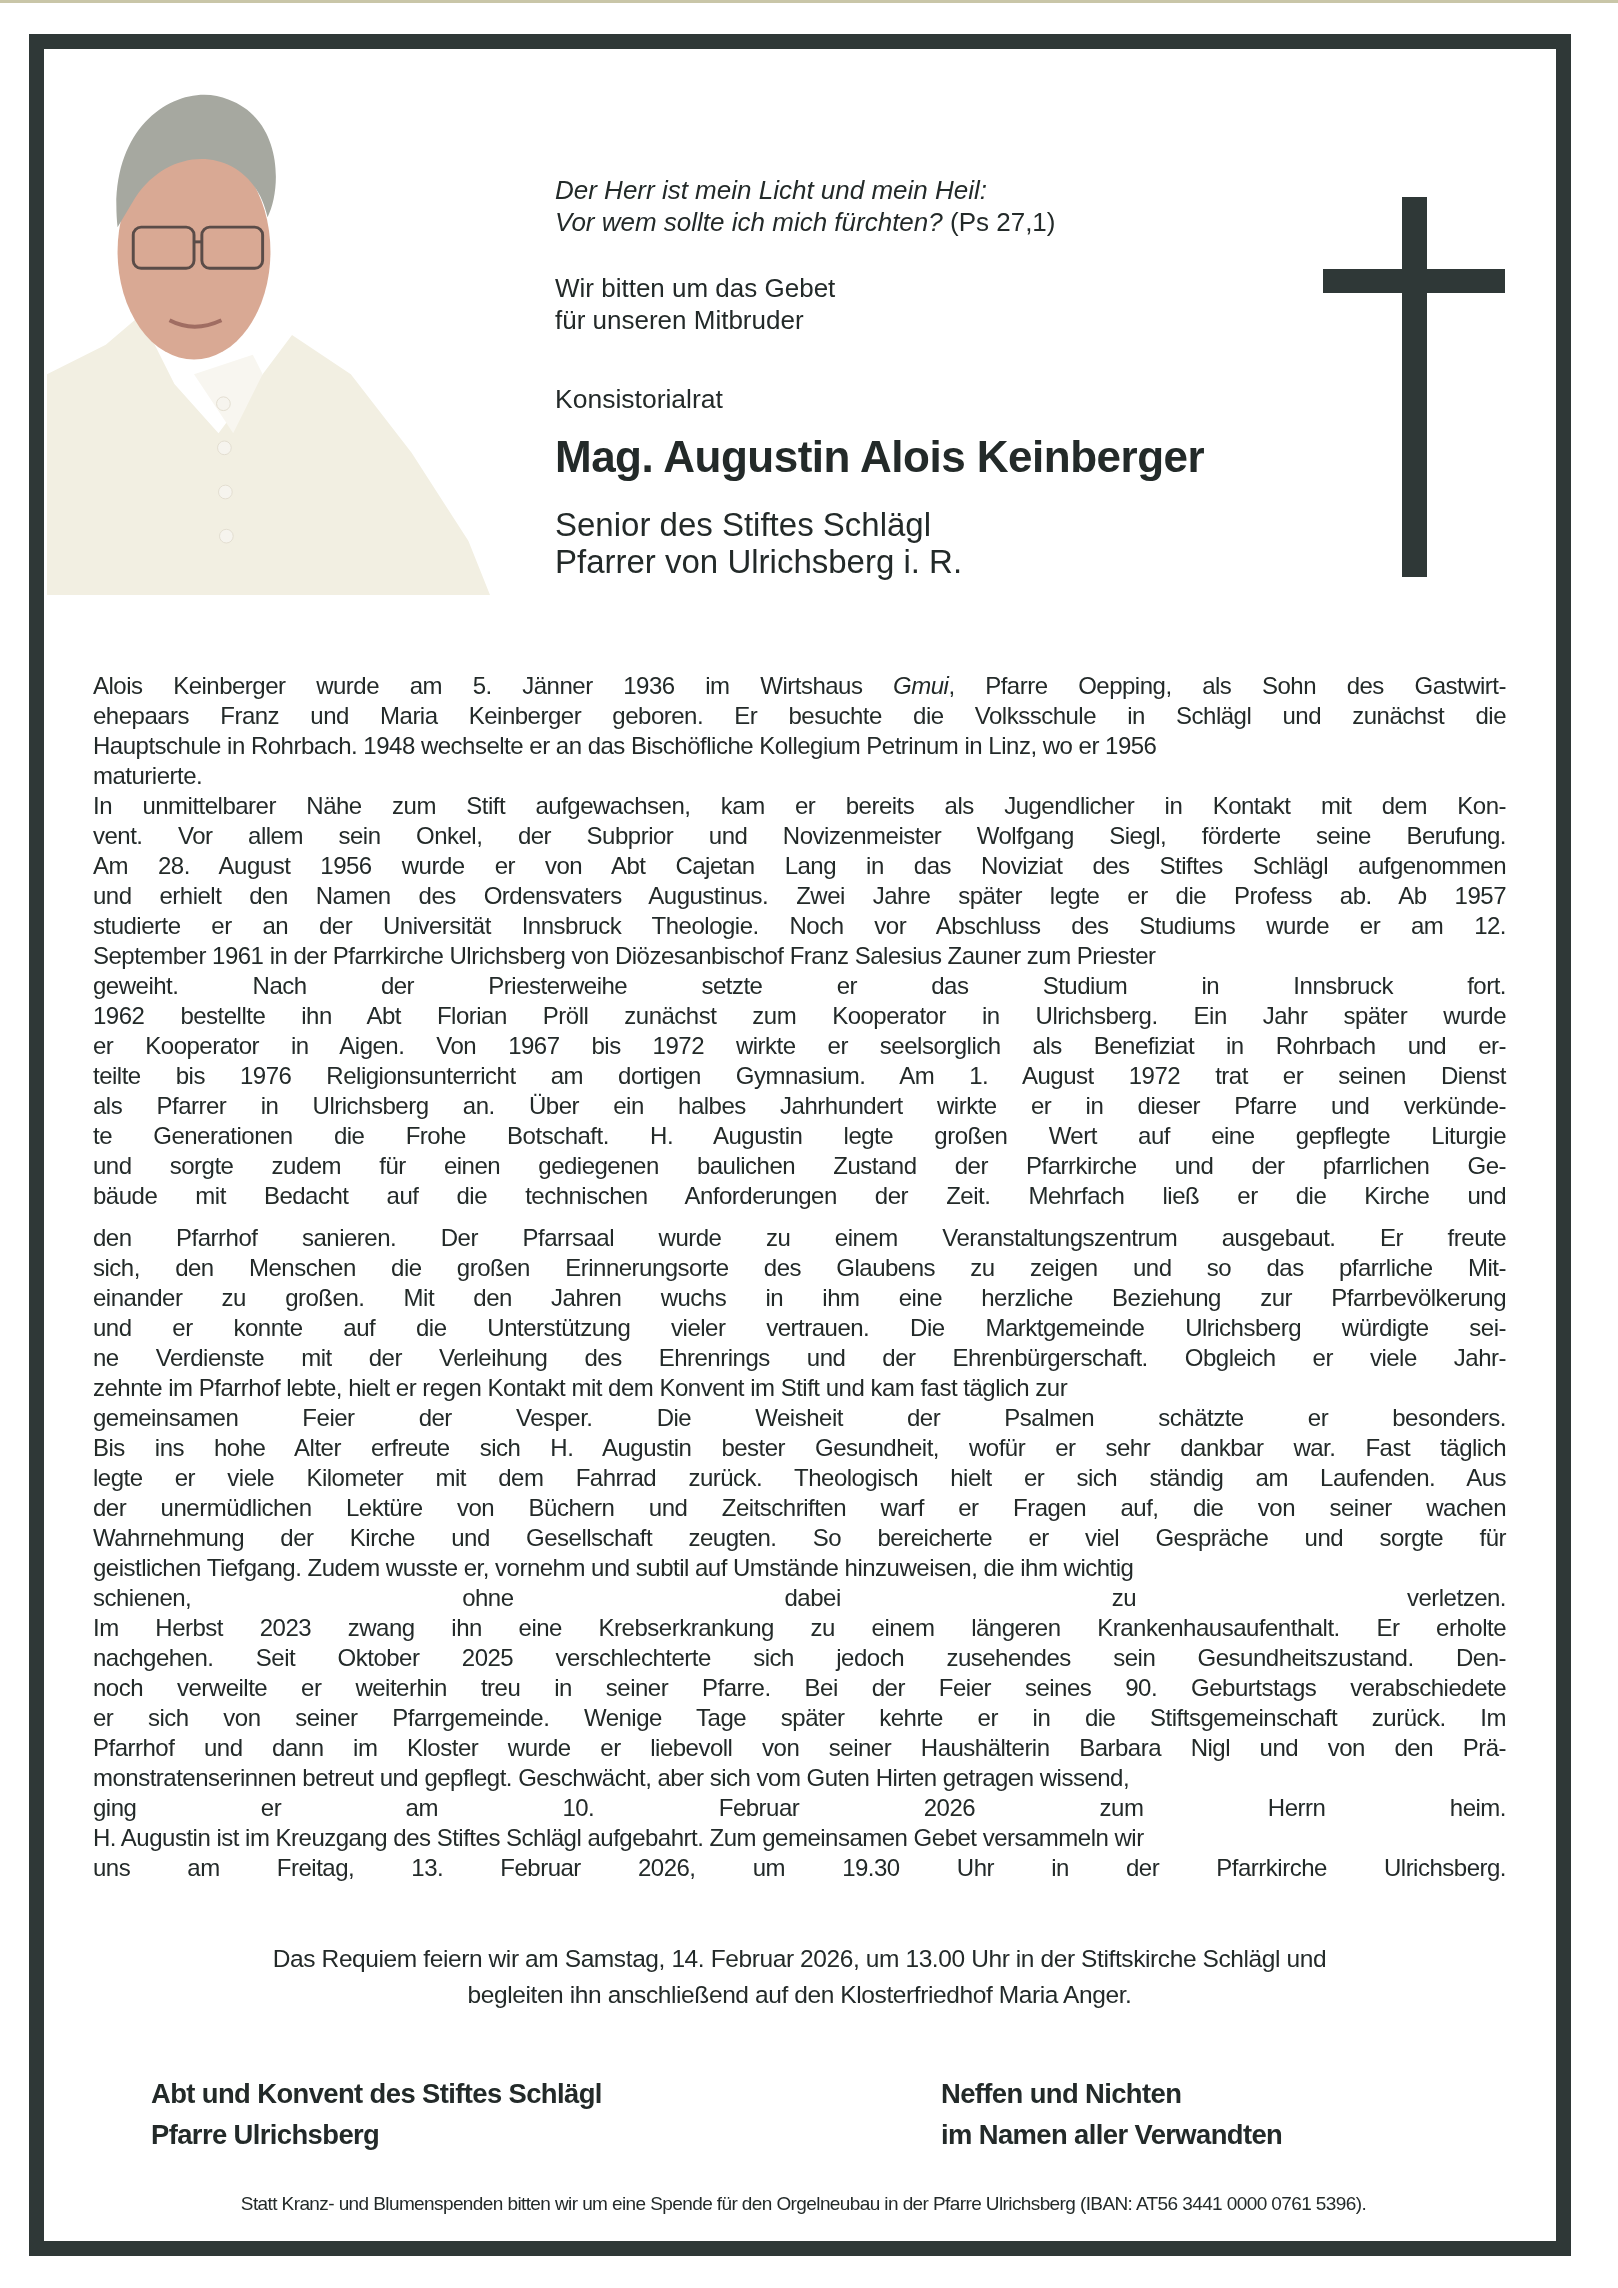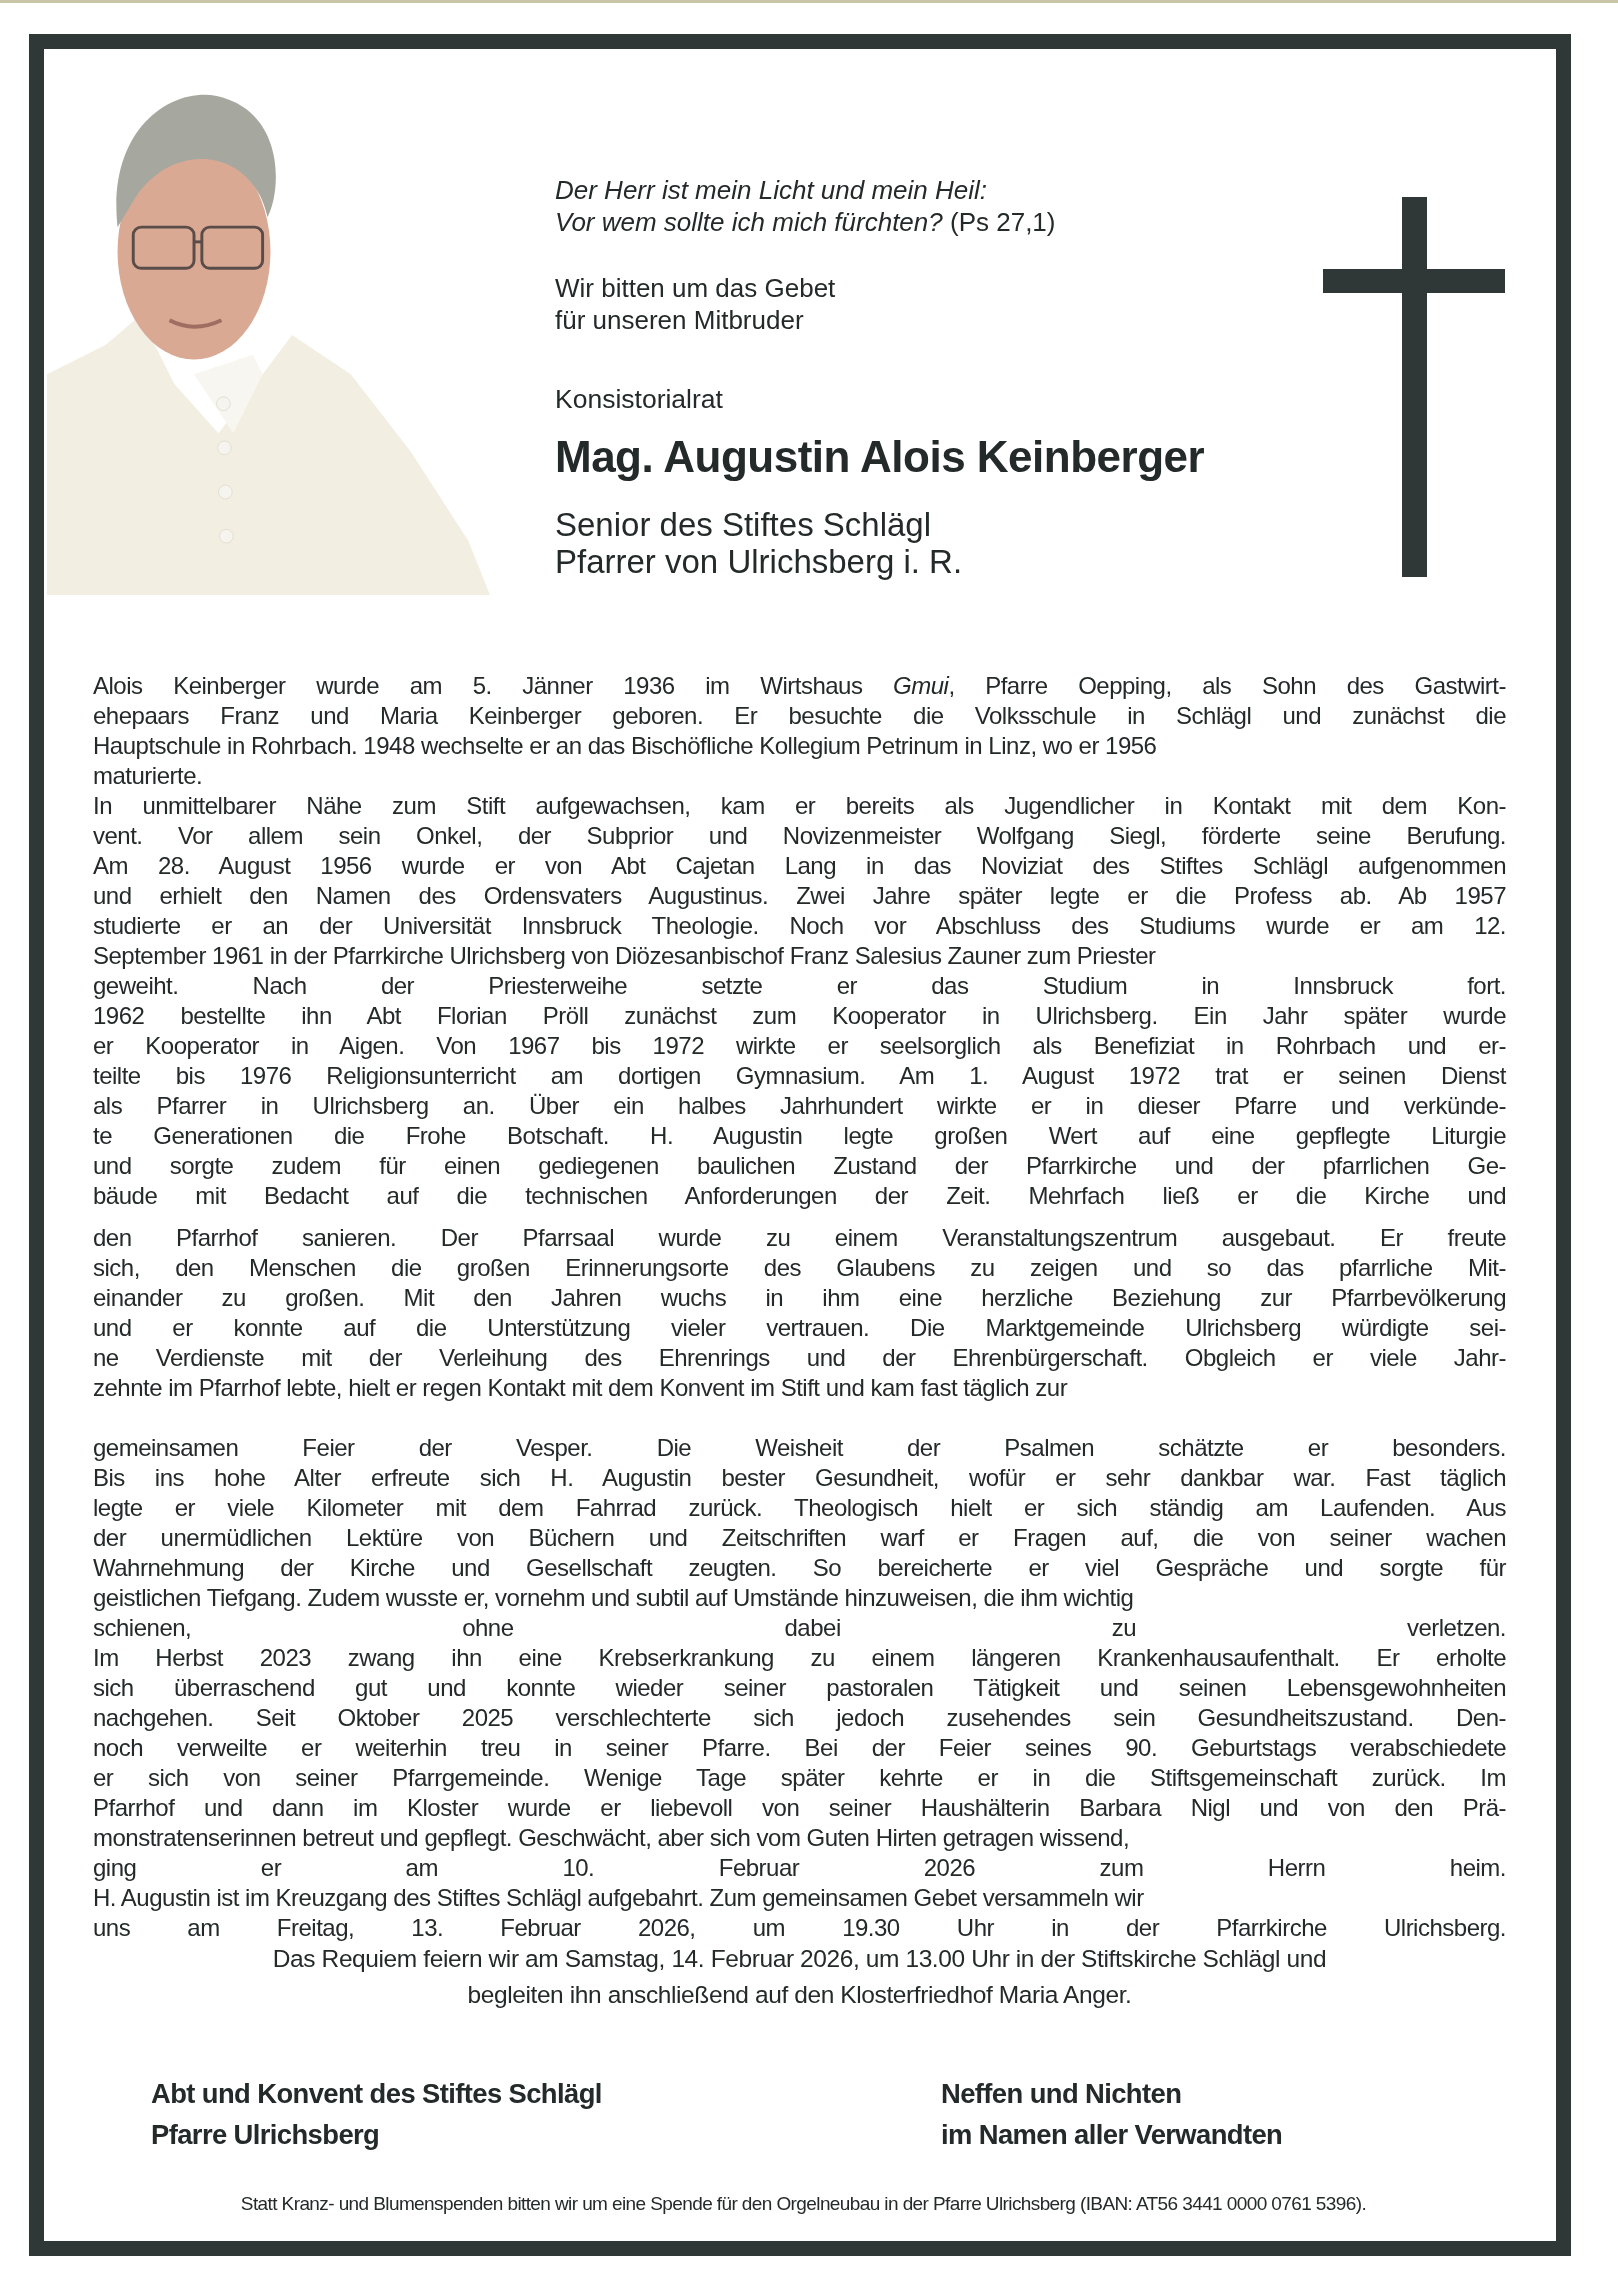--- a/index.html
+++ b/index.html
@@ -90,29 +90,28 @@
     <span class="ln" style="white-space: nowrap;">als Pfarrer in Ulrichsberg an. Über ein halbes Jahrhundert wirkte er in dieser Pfarre und verkünde-</span>
     <span class="ln" style="white-space: nowrap;">te Generationen die Frohe Botschaft. H. Augustin legte großen Wert auf eine gepflegte Liturgie</span>
     <span class="ln" style="white-space: nowrap;">und sorgte zudem für einen gediegenen baulichen Zustand der Pfarrkirche und der pfarrlichen Ge-</span>
     <span class="ln" style="white-space: nowrap;">bäude mit Bedacht auf die technischen Anforderungen der Zeit. Mehrfach ließ er die Kirche und</span>
     <span class="ln" style="white-space: nowrap; margin-top: 12px;">den Pfarrhof sanieren. Der Pfarrsaal wurde zu einem Veranstaltungszentrum ausgebaut. Er freute</span>
     <span class="ln" style="white-space: nowrap;">sich, den Menschen die großen Erinnerungsorte des Glaubens zu zeigen und so das pfarrliche Mit-</span>
     <span class="ln" style="white-space: nowrap;">einander zu großen. Mit den Jahren wuchs in ihm eine herzliche Beziehung zur Pfarrbevölkerung</span>
     <span class="ln" style="white-space: nowrap;">und er konnte auf die Unterstützung vieler vertrauen. Die Marktgemeinde Ulrichsberg würdigte sei-</span>
     <span class="ln" style="white-space: nowrap;">ne Verdienste mit der Verleihung des Ehrenrings und der Ehrenbürgerschaft. Obgleich er viele Jahr-</span>
     <span class="ln last" style="white-space: nowrap;">zehnte im Pfarrhof lebte, hielt er regen Kontakt mit dem Konvent im Stift und kam fast täglich zur</span>
-    <span class="ln" style="white-space: nowrap; margin-top: 30px;">gemeinsamen Feier der Vesper. Die Weisheit der Psalmen schätzte er besonders.</span>
+    <span class="ln" style="white-space: nowrap;">gemeinsamen Feier der Vesper. Die Weisheit der Psalmen schätzte er besonders.</span>
     <span class="ln" style="white-space: nowrap;">Bis ins hohe Alter erfreute sich H. Augustin bester Gesundheit, wofür er sehr dankbar war. Fast täglich</span>
     <span class="ln" style="white-space: nowrap;">legte er viele Kilometer mit dem Fahrrad zurück. Theologisch hielt er sich ständig am Laufenden. Aus</span>
     <span class="ln" style="white-space: nowrap;">der unermüdlichen Lektüre von Büchern und Zeitschriften warf er Fragen auf, die von seiner wachen</span>
     <span class="ln" style="white-space: nowrap;">Wahrnehmung der Kirche und Gesellschaft zeugten. So bereicherte er viel Gespräche und sorgte für</span>
     <span class="ln last" style="white-space: nowrap;">geistlichen Tiefgang. Zudem wusste er, vornehm und subtil auf Umstände hinzuweisen, die ihm wichtig</span>
     <span class="ln" style="white-space: nowrap;">schienen, ohne dabei zu verletzen.</span>
     <span class="ln" style="white-space: nowrap;">Im Herbst 2023 zwang ihn eine Krebserkrankung zu einem längeren Krankenhausaufenthalt. Er erholte</span>
-    <span class="ln" style="white-space: nowrap;">sich überraschend gut und konnte wieder seiner pastoralen Tätigkeit und seinen Lebensgewohnheiten</span>
     <span class="ln" style="white-space: nowrap;">nachgehen. Seit Oktober 2025 verschlechterte sich jedoch zusehendes sein Gesundheitszustand. Den-</span>
     <span class="ln" style="white-space: nowrap;">noch verweilte er weiterhin treu in seiner Pfarre. Bei der Feier seines 90. Geburtstags verabschiedete</span>
     <span class="ln" style="white-space: nowrap;">er sich von seiner Pfarrgemeinde. Wenige Tage später kehrte er in die Stiftsgemeinschaft zurück. Im</span>
     <span class="ln" style="white-space: nowrap;">Pfarrhof und dann im Kloster wurde er liebevoll von seiner Haushälterin Barbara Nigl und von den Prä-</span>
     <span class="ln last" style="white-space: nowrap;">monstratenserinnen betreut und gepflegt. Geschwächt, aber sich vom Guten Hirten getragen wissend,</span>
     <span class="ln" style="white-space: nowrap;">ging er am 10. Februar 2026 zum Herrn heim.</span>
     <span class="ln last" style="white-space: nowrap;">H. Augustin ist im Kreuzgang des Stiftes Schlägl aufgebahrt. Zum gemeinsamen Gebet versammeln wir</span>
     <span class="ln" style="white-space: nowrap;">uns am Freitag, 13. Februar 2026, um 19.30 Uhr in der Pfarrkirche Ulrichsberg.</span>
   </div>
 

